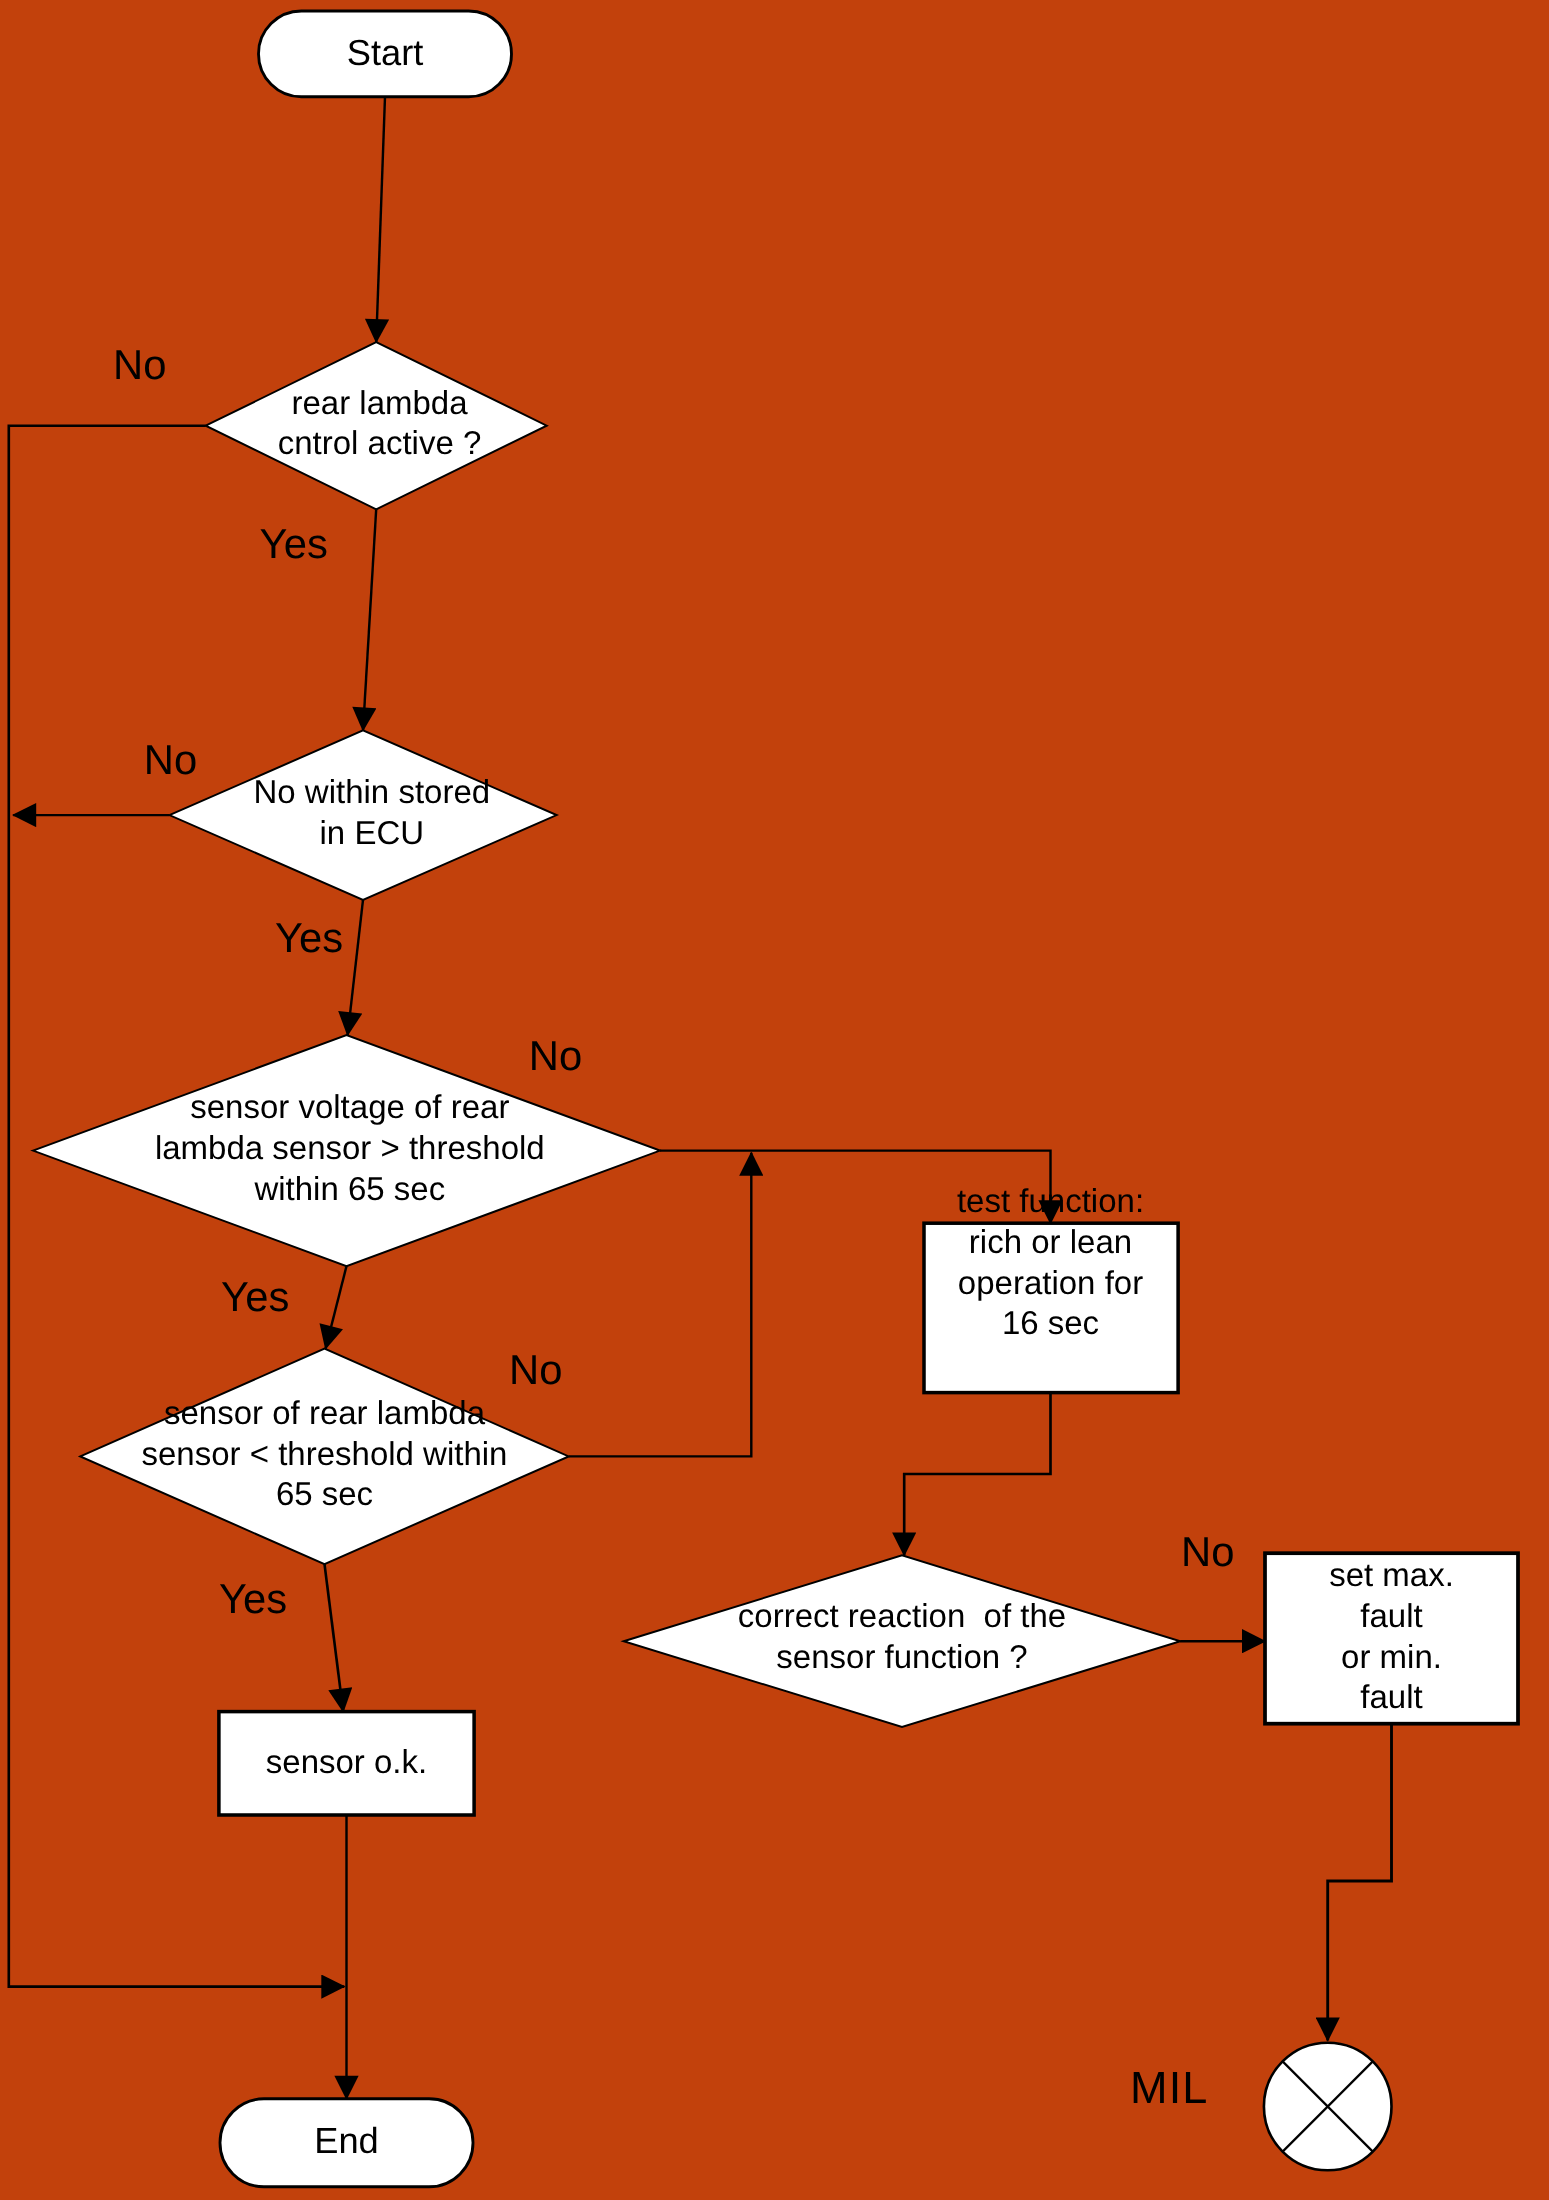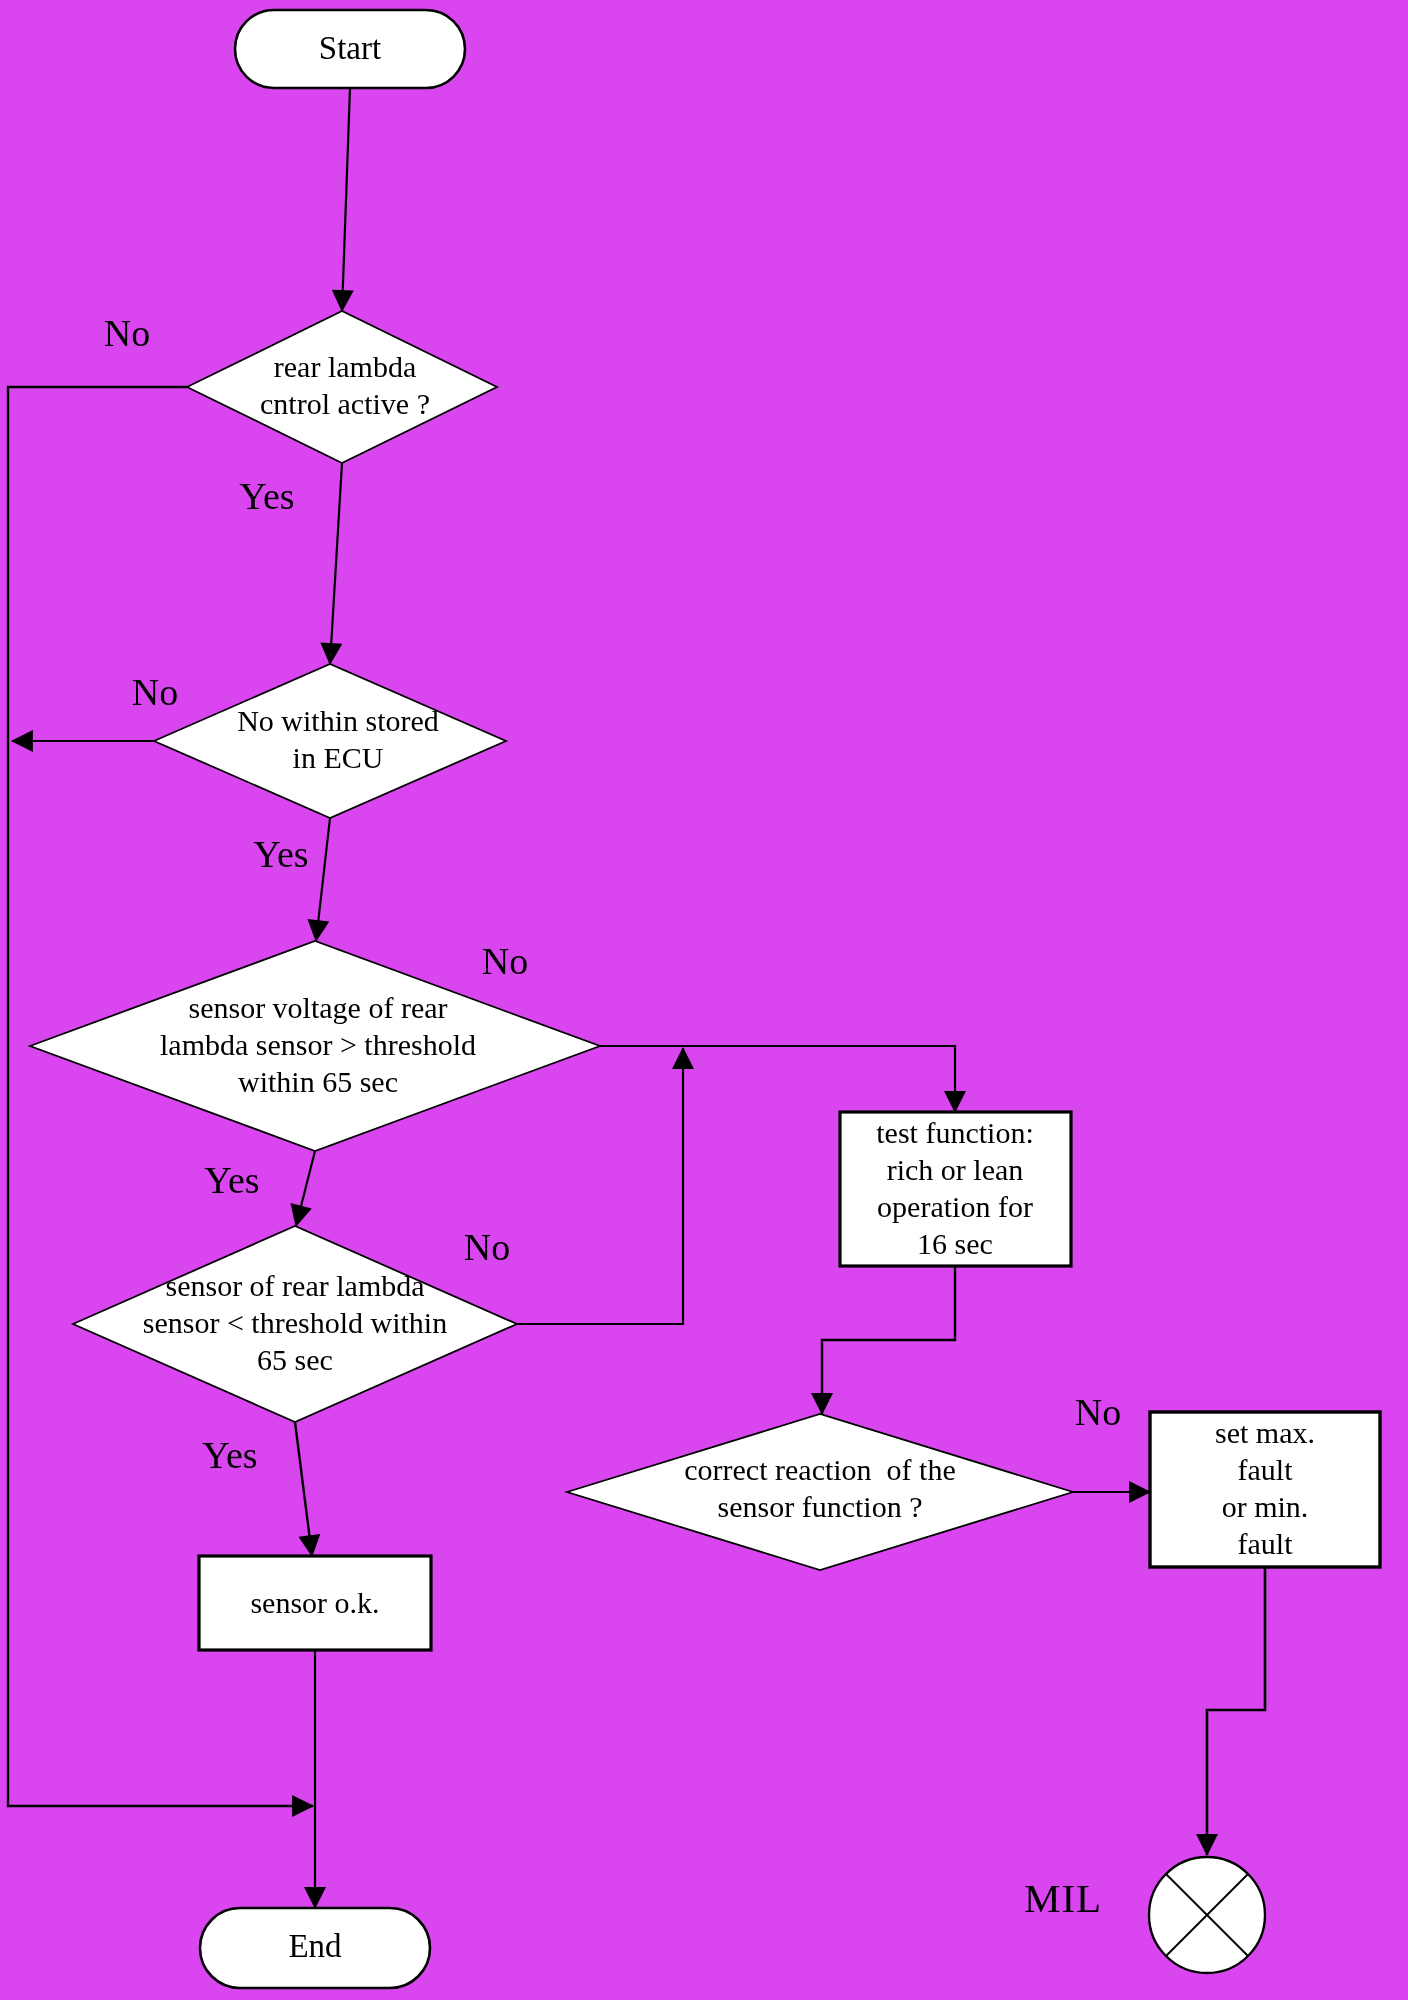--- a/index.html
+++ b/index.html
@@ -1,20 +1,20 @@
 <!DOCTYPE html>
 <html><head>
 <meta charset="utf-8">
 <style>
   html,body{margin:0;padding:0;background:#ffffff;}
   #canvas{
     position:relative;
     width:1408px;height:2000px;
-    background:#d946ef;
-    font-family:Liberation Serif, serif;
+    background:#c2410c;
+    font-family:Liberation Sans, sans-serif;
     color:#000;
     overflow:hidden;
   }
   #shapes{position:absolute;left:0;top:0;width:1408px;height:2000px;}
   .lbl{
     position:absolute;
     transform:translate(-50%,-50%);
     text-align:center;
     white-space:pre-wrap;
     font-size:30px;
@@ -71,21 +71,21 @@
 cntrol active ?</div>
   <div class="lbl" style="left:338px;top:739px;">No within stored
 in ECU</div>
   <div class="lbl" style="left:318px;top:1044px;">sensor voltage of rear
 lambda sensor &gt; threshold
 within 65 sec</div>
   <div class="lbl" style="left:295px;top:1322px;">sensor of rear lambda
 sensor &lt; threshold within
 65 sec</div>
   <div class="lbl" style="left:315px;top:1602px;">sensor o.k.</div>
-  <div class="lbl" style="left:955px;top:1188px;">test function:
+  <div class="lbl" style="left:955px;top:1148px;">test function:
 rich or lean
 operation for
 16 sec</div>
   <div class="lbl" style="left:820px;top:1488px;">correct reaction  of the
 sensor function ?</div>
   <div class="lbl" style="left:1265px;top:1488px;">set max. fault
 or min. fault</div>
   <div class="lbl term" style="left:315px;top:1946px;">End</div>
   <div class="lbl mil" style="left:1063px;top:1898px;">MIL</div>
 

